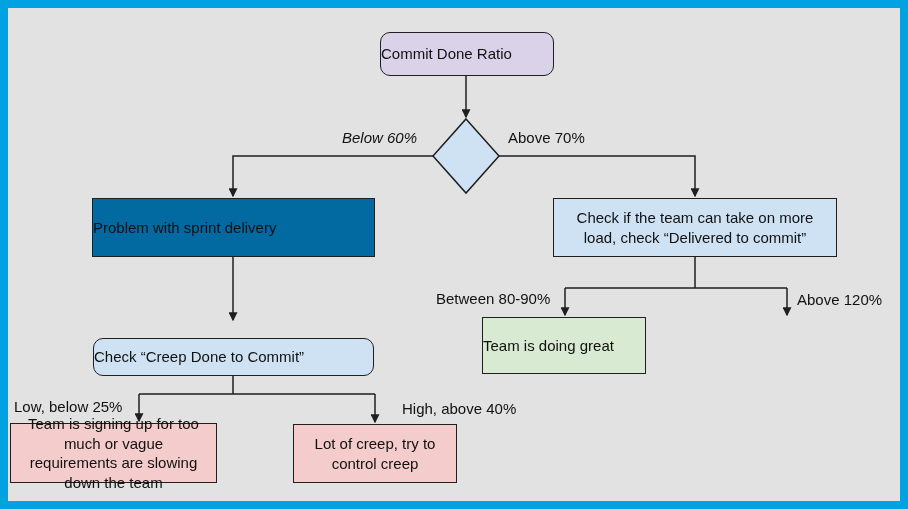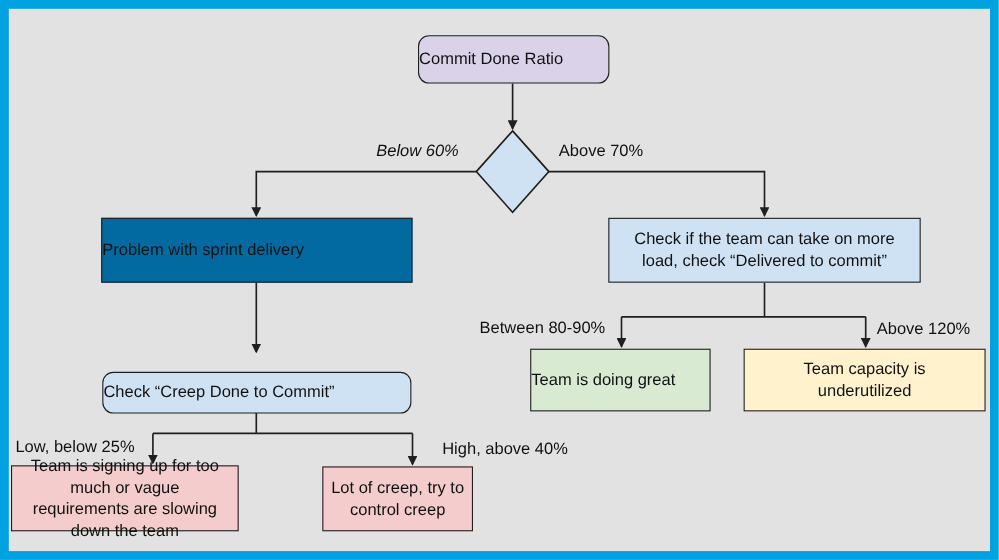--- a/index.html
+++ b/index.html
@@ -36,21 +36,21 @@
     color: #111;
     font-size: 15px;
     line-height: 1.3;
   }
   
   .node-start         { left: 372px; top: 24px;  width: 174px; height: 44px; background: #D9D2E9; border-radius: 10px; }
   .node-problem       { left: 84px;  top: 190px; width: 283px; height: 59px; background: #0369a1; }
   .node-take-more     { left: 545px; top: 190px; width: 284px; height: 59px; background: #CFE2F3; padding: 0 10px; }
   .node-check-creep   { left: 85px;  top: 330px; width: 281px; height: 38px; background: #CFE2F3; border-radius: 10px; }
   .node-too-much      { left: 2px;   top: 415px; width: 207px; height: 60px; background: #F4CCCC; padding: 0 9px; }
-  .node-lot-creep     { left: 285px; top: 416px; width: 137px; height: 59px; background: #F4CCCC; padding: 0 6px; }
+  .node-lot-creep     { left: 285px; top: 416px; width: 164px; height: 59px; background: #F4CCCC; padding: 0 6px; }
   .node-doing-great   { left: 474px; top: 309px; width: 164px; height: 57px; background: #D9EAD3; }
   .node-underutilized { left: 668px; top: 309px; width: 220px; height: 57px; background: #FFF2CC; padding: 0 9px; }
   .edge-label {
     position: absolute;
     white-space: nowrap;
     color: #111;
     font-size: 15px;
   }
   .lbl-below-60  { left: 334px; top: 121px; font-style: italic; }
   .lbl-above-70  { left: 500px; top: 121px; }
@@ -111,23 +111,20 @@
   </div>
 
   <div class="node node-lot-creep">
     <span>Lot of creep, try to control creep</span>
   </div>
 
   <div class="node node-doing-great">
     <span>Team is doing great</span>
   </div>
 
-  <div class="node node-underutilized">
-    <span>Team capacity is underutilized</span>
-  </div>
 
   <div class="edge-label lbl-below-60">Below 60%</div>
   <div class="edge-label lbl-above-70">Above 70%</div>
   <div class="edge-label lbl-low-25">Low, below 25%</div>
   <div class="edge-label lbl-high-40">High, above 40%</div>
   <div class="edge-label lbl-between">Between 80-90%</div>
   <div class="edge-label lbl-above-120">Above 120%</div>
 
 </div>
 

